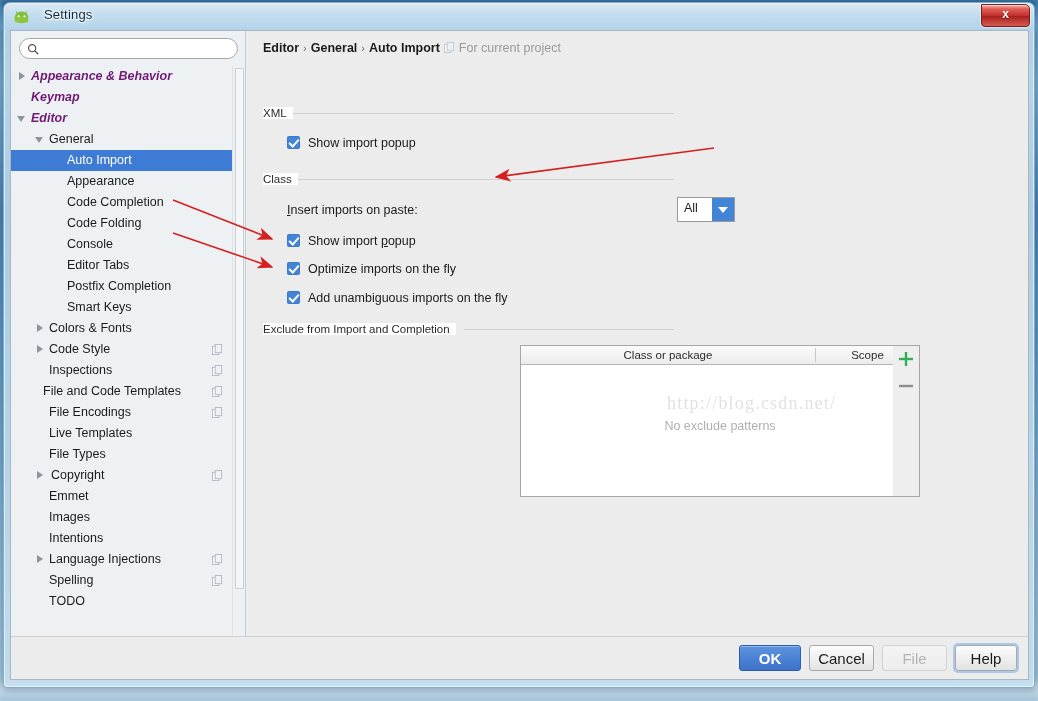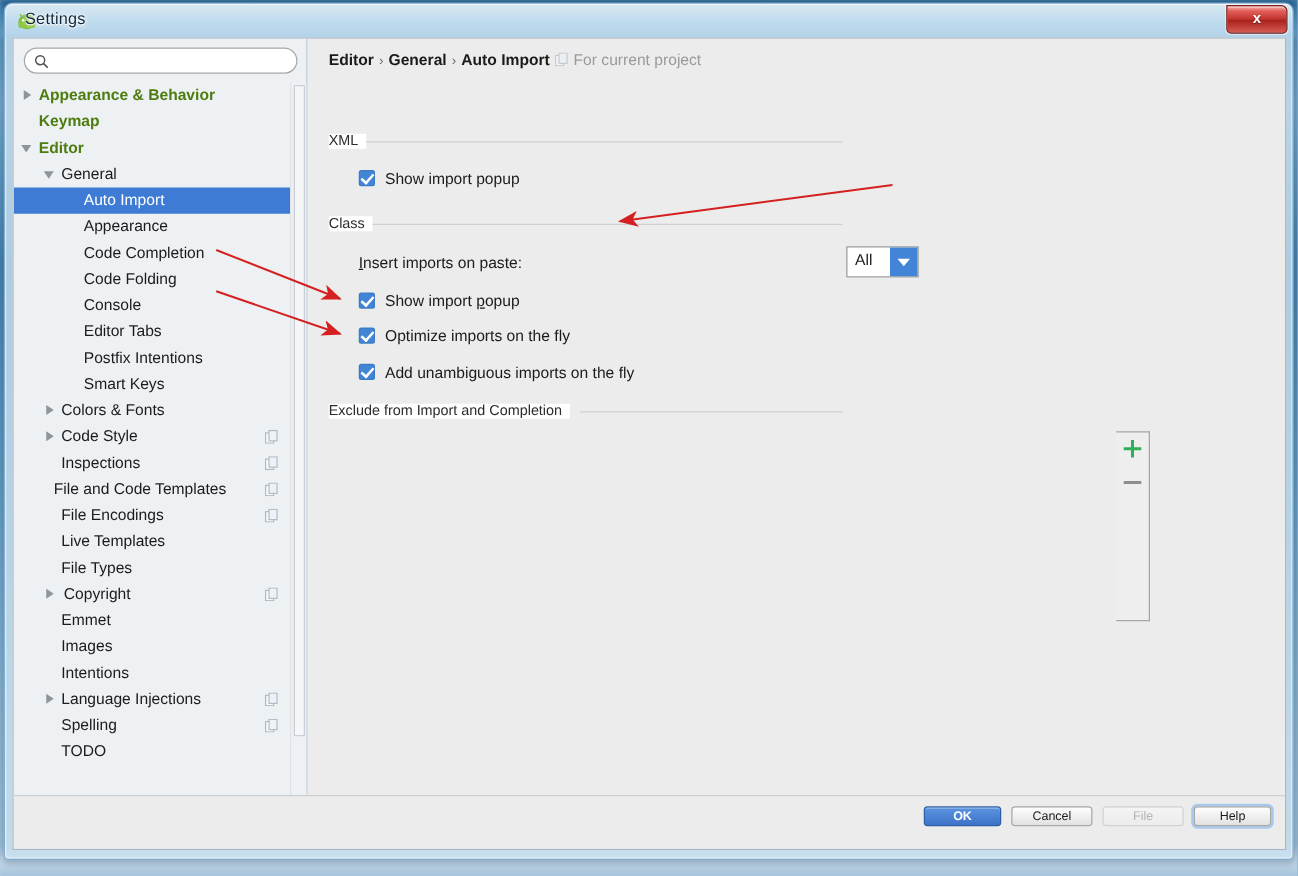--- a/index.html
+++ b/index.html
@@ -36,21 +36,21 @@
   }
   #titlebar{
     position:absolute;left:0;top:0;right:0;height:27px;
     border-radius:6px 6px 0 0;
     background:linear-gradient(180deg,rgba(255,255,255,.60),rgba(214,234,247,.45) 48%,rgba(176,208,232,.55));
   }
   #app-icon{
     position:absolute;left:9px;top:5px;width:17px;height:17px;
   }
   #win-title{
-    position:absolute;left:16px;top:4px;
+    position:absolute;left:40px;top:4px;
     font-size:13px;color:#10293f;letter-spacing:.2px;
     text-shadow:0 0 3px #fff,0 0 6px #fff,0 1px 0 #fff;
     white-space:nowrap;
   }
   #close-btn{
     position:absolute;right:4px;top:1px;width:47px;height:21px;
     border-radius:0 5px 4px 4px;
     background:linear-gradient(180deg,#f6b6b0 0%,#e2605a 18%,#c0332c 50%,#a81f19 52%,#d45c54 100%);
     border:1px solid #7d1a15;
     box-shadow:inset 0 1px 0 rgba(255,255,255,.55), 0 0 0 1px rgba(255,255,255,.45);
@@ -86,21 +86,21 @@
     position:absolute;left:0;top:35px;width:226px;height:572px;
     overflow:hidden;
   }
   .tree-item{
     position:relative;height:21px;line-height:21px;
     font-size:12.5px;color:#1b1b1b;white-space:nowrap;cursor:default;
   }
   .tree-item .lbl{position:absolute;top:0;}
   .tree-item.sel{background:#3d7bd4;}
   .tree-item.sel .lbl{color:#fff;}
-  .tree-item.bold .lbl{font-weight:bold;color:#4d7c0f;}
+  .tree-item.bold .lbl{font-weight:bold;color:#701a75;font-style:italic;}
   .tw{position:absolute;width:9px;height:9px;top:6px;}
   .tw i{
     display:block;width:0;height:0;border-style:solid;
   }
   .tw.collapsed i{border-width:4.5px 0 4.5px 6px;border-color:transparent transparent transparent #8d949a;margin-left:2px;}
   .tw.expanded i{border-width:6px 4.5px 0 4.5px;border-color:#8d949a transparent transparent transparent;margin-top:2px;}
   .copyicon{
     position:absolute;right:14px;top:5px;width:11px;height:11px;
     opacity:.55;
   }
@@ -190,22 +190,22 @@
     position:absolute;left:646px;top:314px;width:27px;height:152px;
     border:1px solid #a6a6a6;border-left:0;background:#eeeeee;box-sizing:border-box;
   }
   .sidebtn{position:absolute;left:0;width:26px;height:26px;cursor:pointer;}
   
   #footer{
     position:absolute;left:0;bottom:0;right:0;height:42px;
     background:#ececec;border-top:1px solid #cfcfcf;
   }
   .btn{
-    position:absolute;top:8px;height:16px;box-sizing:border-box;
-    font-size:10px;border-radius:3px;cursor:pointer;
+    position:absolute;top:8px;height:26px;box-sizing:border-box;
+    font-size:15px;border-radius:3px;cursor:pointer;
     font-family:"Liberation Sans", sans-serif;
     display:flex;align-items:center;justify-content:center;
   }
   .btn.primary{
     background:linear-gradient(180deg,#5b93e0,#3e73c8);
     border:1px solid #2f5ea8;color:#fff;font-weight:bold;
     box-shadow:inset 0 1px 0 rgba(255,255,255,.35);
   }
   .btn.normal{
     background:linear-gradient(180deg,#fdfdfd,#e2e2e2);
@@ -289,21 +289,21 @@
           <div class="tree-item">
             <span class="lbl" style="left: 56px;">Code Folding</span>
           </div>
           <div class="tree-item">
             <span class="lbl" style="left: 56px;">Console</span>
           </div>
           <div class="tree-item">
             <span class="lbl" style="left: 56px;">Editor Tabs</span>
           </div>
           <div class="tree-item">
-            <span class="lbl" style="left: 56px;">Postfix Intentions</span>
+            <span class="lbl" style="left: 56px;">Postfix Completion</span>
           </div>
           <div class="tree-item">
             <span class="lbl" style="left: 56px;">Smart Keys</span>
           </div>
           <div class="tree-item">
             <span class="tw collapsed" style="left: 24px;">
               <i></i>
             </span>
             <span class="lbl" style="left: 38px;">Colors &amp; Fonts</span>
           </div>
@@ -428,20 +428,31 @@
         <span class="cbx"></span><span>Optimize imports on the fly</span>
       </div>
 
       <div class="cb-row" style="left:40px;top:260px;">
         <span class="cbx"></span><span>Add unambiguous imports on the fly</span>
       </div>
 
       <div class="sep-title" style="left:16px;top:292px;">Exclude from Import and Completion</div>
       <div class="sep-line" style="left:217px;top:298px;width:210px;"></div>
 
+      <div id="tablebox">
+        <div id="thead">
+          <div class="th" style="left:0;width:294px;">Class or package</div>
+          <div class="divider" style="left:294px;"></div>
+          <div class="th" style="left:295px;width:103px;">Scope</div>
+        </div>
+        <div id="tbody">
+          <div id="watermark">http://blog.csdn.net/</div>
+          <div id="empty-msg">No exclude patterns</div>
+        </div>
+      </div>
 
       <div id="tbl-side">
         <div class="sidebtn" style="top:0;">
           <svg viewBox="0 0 26 26" width="26" height="26">
             <line x1="13" y1="6" x2="13" y2="20" stroke="#2fae5a" stroke-width="2.4"></line>
             <line x1="6" y1="13" x2="20" y2="13" stroke="#2fae5a" stroke-width="2.4"></line>
           </svg>
         </div>
         <div class="sidebtn" style="top:27px;">
           <svg viewBox="0 0 26 26" width="26" height="26">

